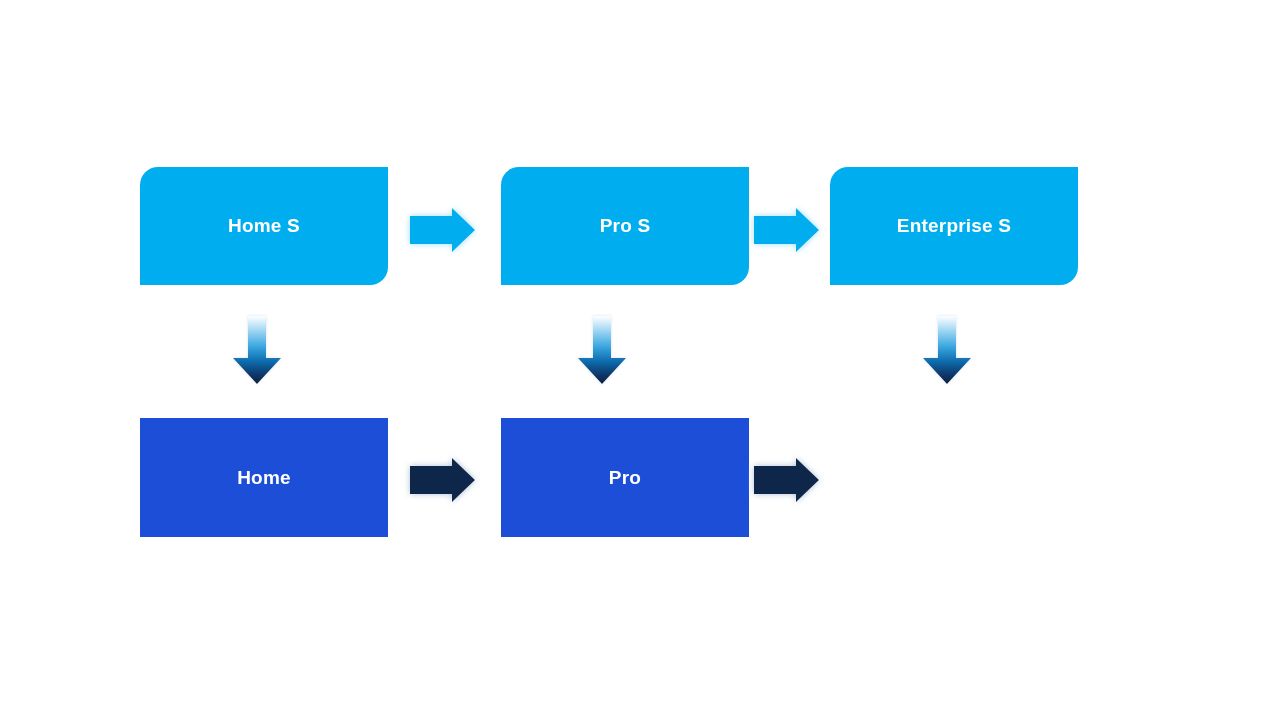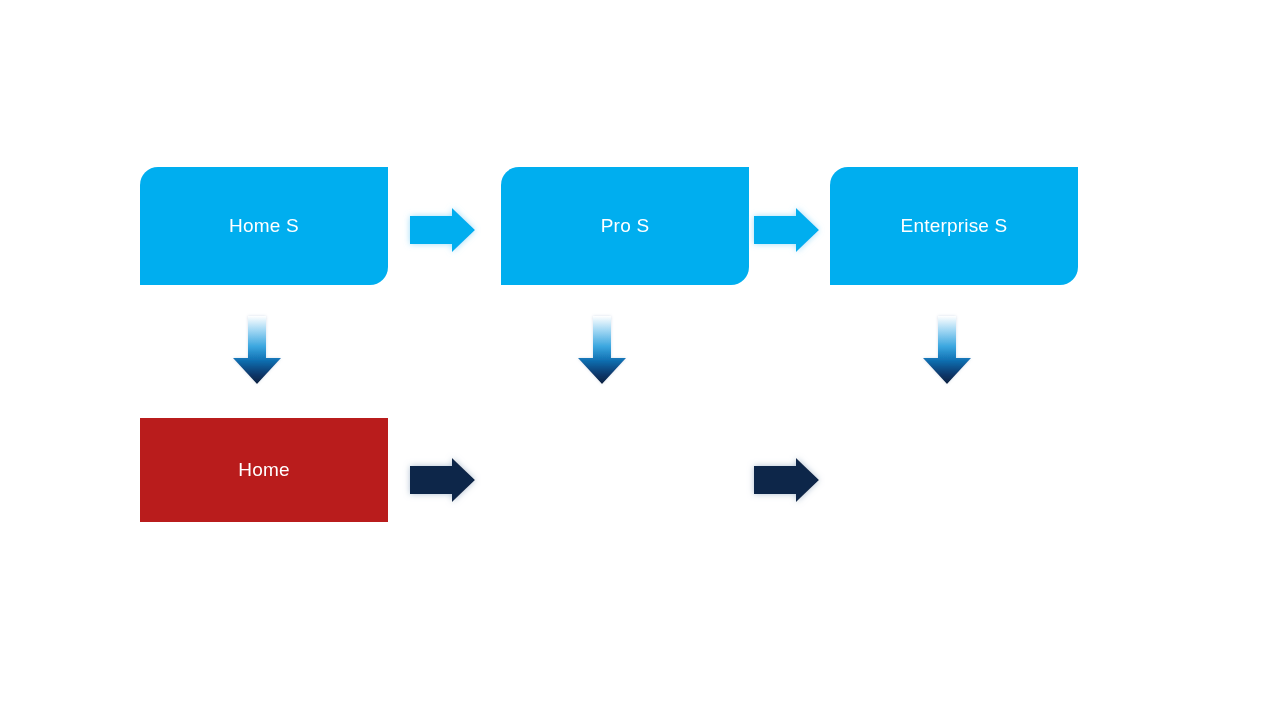--- a/index.html
+++ b/index.html
@@ -22,30 +22,30 @@
     justify-content: center;
   }
   .top-box {
     top: 167px;
     height: 118px;
     background: #00AEEF;
     border-radius: 18px 0 18px 0;
   }
   .bottom-box {
     top: 418px;
-    height: 104px;
-    background: #b91c1c;
+    height: 119px;
+    background: #1d4ed8;
   }
   .c0 { left: 140px; }
   .c1 { left: 485px; margin-left: 16px; }
   .c2 { left: 830px; justify-content: center; }
   .box-label {
     color: #FFFFFF;
     font-size: 19px;
-    font-weight: 400;
+    font-weight: 700;
     letter-spacing: 0.2px;
     text-align: center;
   }
   .right-arrow {
     position: absolute;
     width: 65px;
     height: 44px;
   }
   .row-top    { top: 208px; }
   .row-bottom { top: 458px; }
@@ -127,20 +127,23 @@
   </div>
   <div class="down-arrow d2">
     <svg viewBox="0 0 48 68" width="48" height="68">
       <polygon points="15,0 33,0 33,42 48,42 24,68 0,42 15,42" fill="url(#grad-down)" filter="url(#glow-soft)"></polygon>
     </svg>
   </div>
 
   <div class="box bottom-box c0">
     <span class="box-label">Home</span>
   </div>
+  <div class="box bottom-box c1">
+    <span class="box-label">Pro</span>
+  </div>
 
   <div class="right-arrow row-bottom a0">
     <svg viewBox="0 0 65 44" width="65" height="44">
       <polygon points="0,8 42,8 42,0 65,22 42,44 42,36 0,36" filter="url(#glow-slate)" fill="#10284A"></polygon>
     </svg>
   </div>
   <div class="right-arrow row-bottom a1">
     <svg viewBox="0 0 65 44" width="65" height="44">
       <polygon points="0,8 42,8 42,0 65,22 42,44 42,36 0,36" filter="url(#glow-slate)" fill="#10284A"></polygon>
     </svg>

